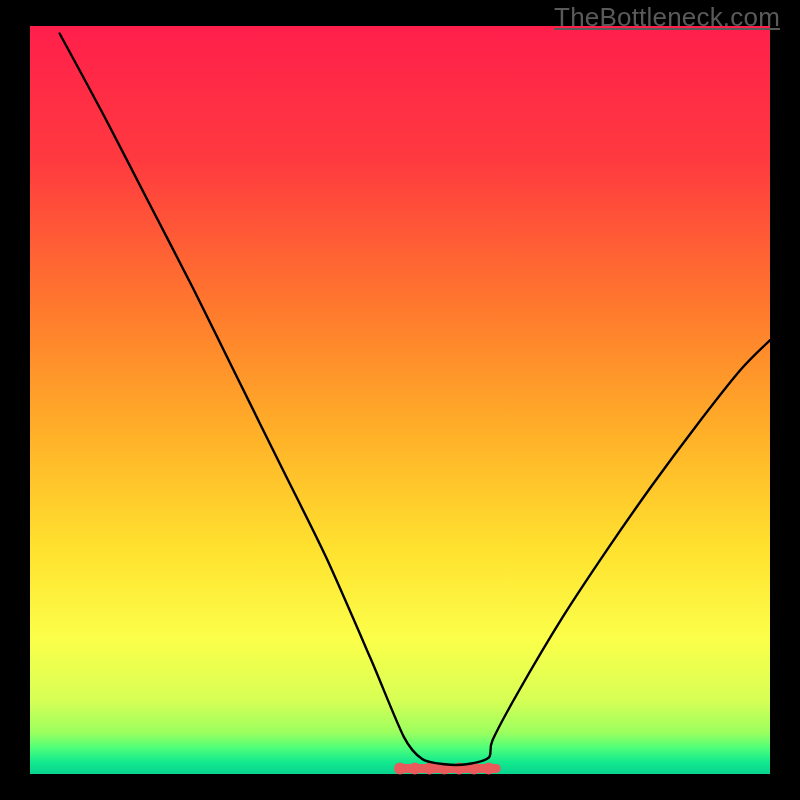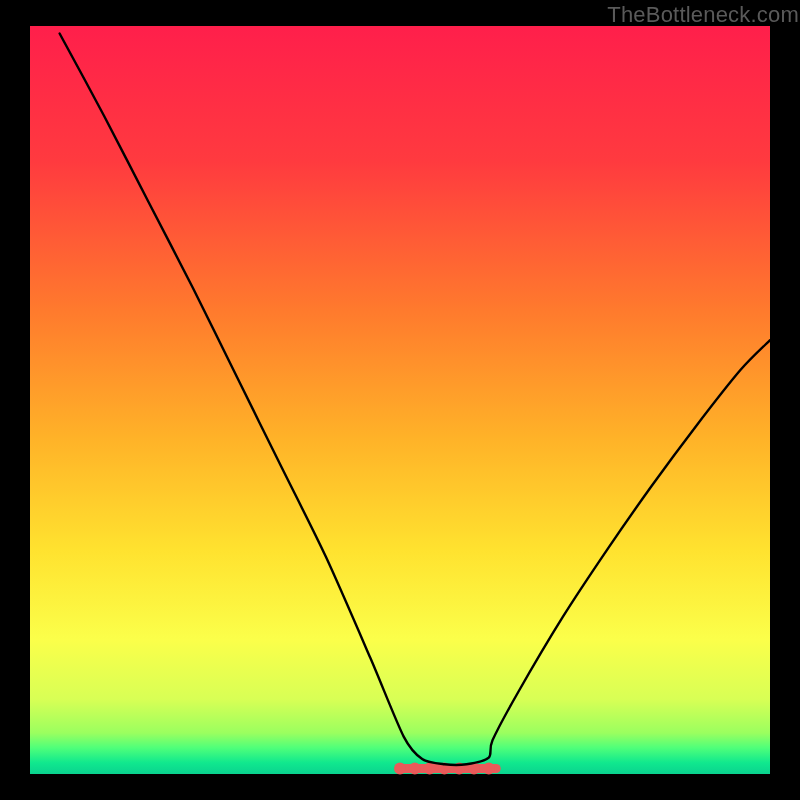--- a/index.html
+++ b/index.html
@@ -12,25 +12,26 @@
     overflow: hidden;
   }
   .stage {
     position: relative;
     width: 800px;
     height: 800px;
   }
   .source {
     position: absolute;
     top: 2px;
-    right: 1px;
+    right: 20px;
     color: #5a5a5a;
-    font-size: 22px;
+    font-size: 26px;
     letter-spacing: 0.2px;
     z-index: 5;
+    text-decoration: underline;
   }
   svg {
     display: block;
   }
 </style>
 </head>
 <body>
 
 <div class="stage">
   <div class="source">TheBottleneck.com</div>

